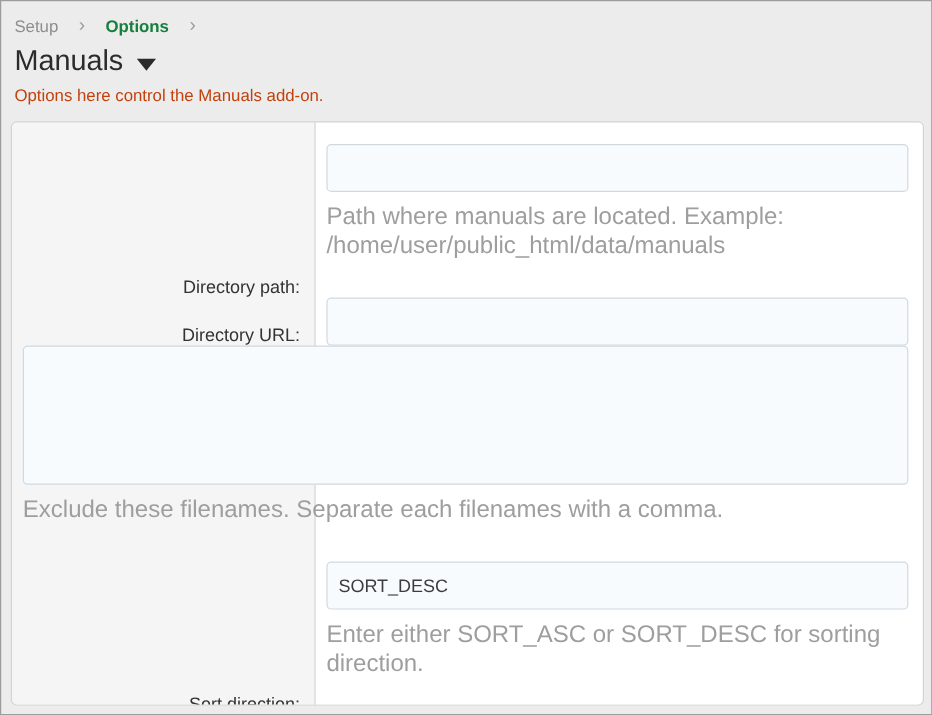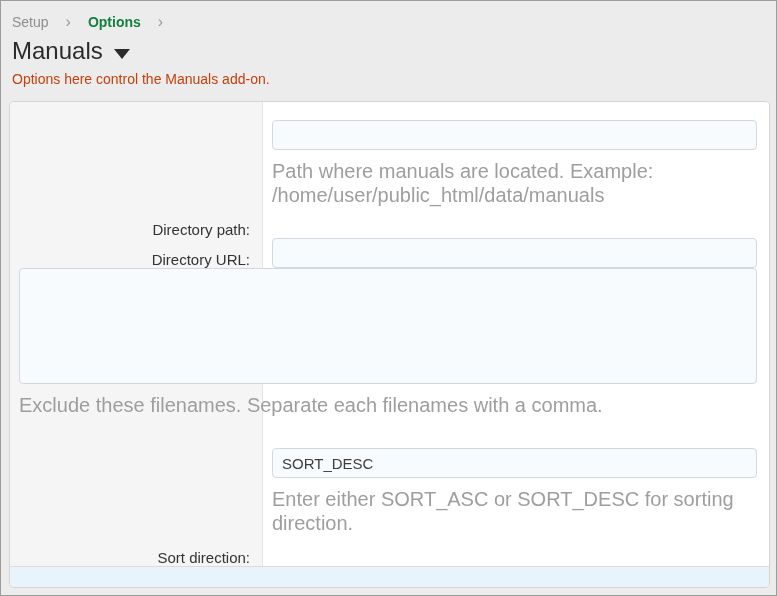--- a/index.html
+++ b/index.html
@@ -49,21 +49,21 @@
       #ffffff 253px);
   }
   .form-row { display: flex; align-items: flex-end; }
   .form-label {
     flex: 0 0 253px; box-sizing: border-box;
     text-align: right; padding: 7px 13px 0 0;
     font-size: 15px; color: #333;
   }
   .form-content { flex: 1 1 auto; box-sizing: border-box; padding: 0 12px 0 9px; }
   .field-input {
-    display: block; width: 100%; height: 30px; box-sizing: border-box;
+    display: block; width: 100%; height: 40px; box-sizing: border-box;
     background: #f8fbfe;
     border: 1px solid #d0d9df;
     border-radius: 4px;
     padding: 0 9px;
     font-size: 15px; color: #3d3d3d;
     font-family: inherit; outline: none;
   }
   .field-textarea { height: 116px; padding: 6px 9px; resize: none; line-height: 1.35; }
   .help { margin: 9px 0 31px 0; font-size: 20px; color: #9e9e9e; line-height: 1.2; }
 

